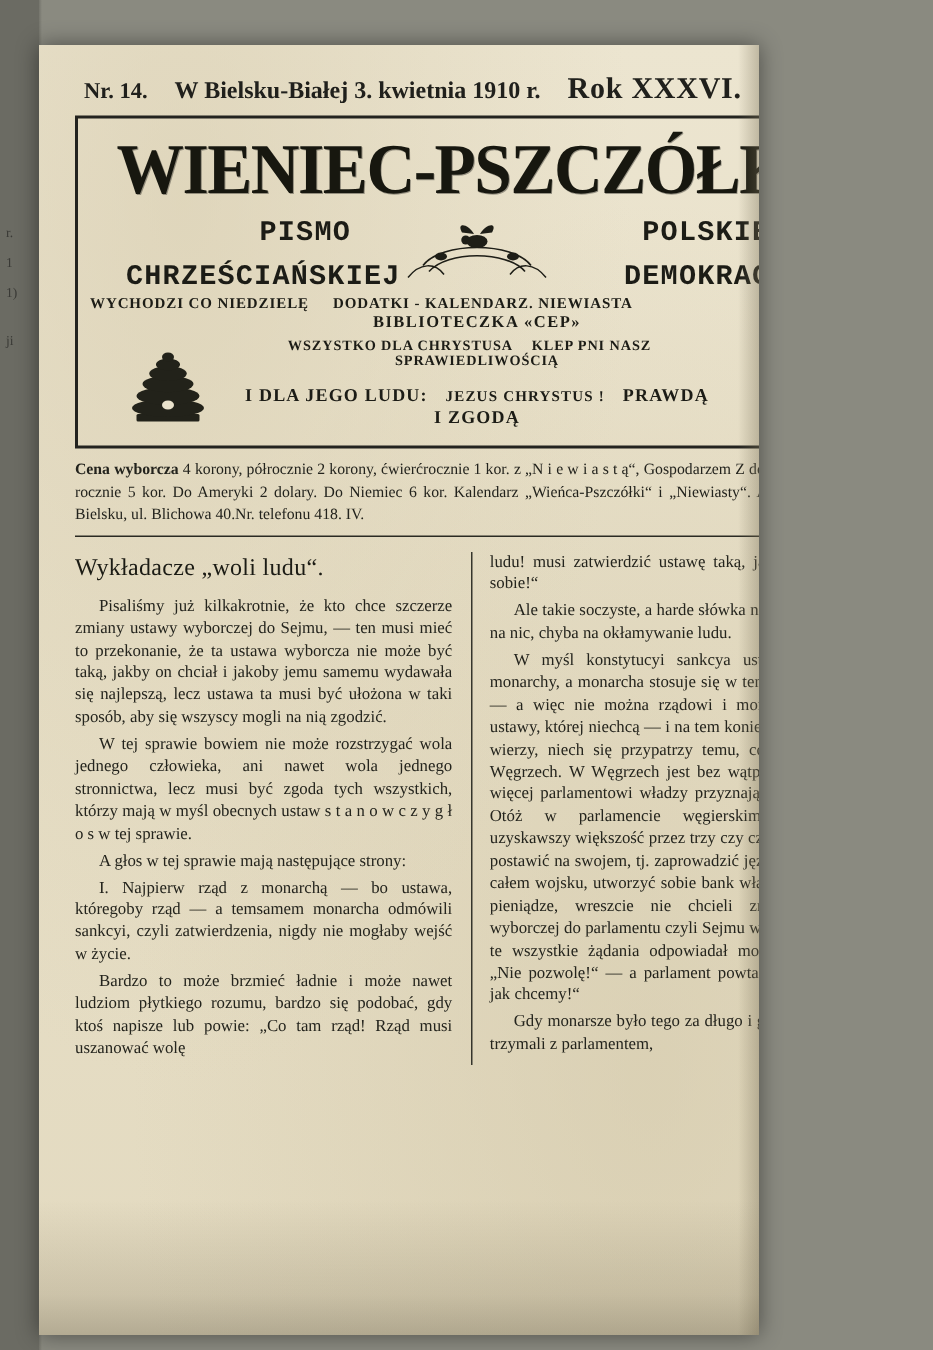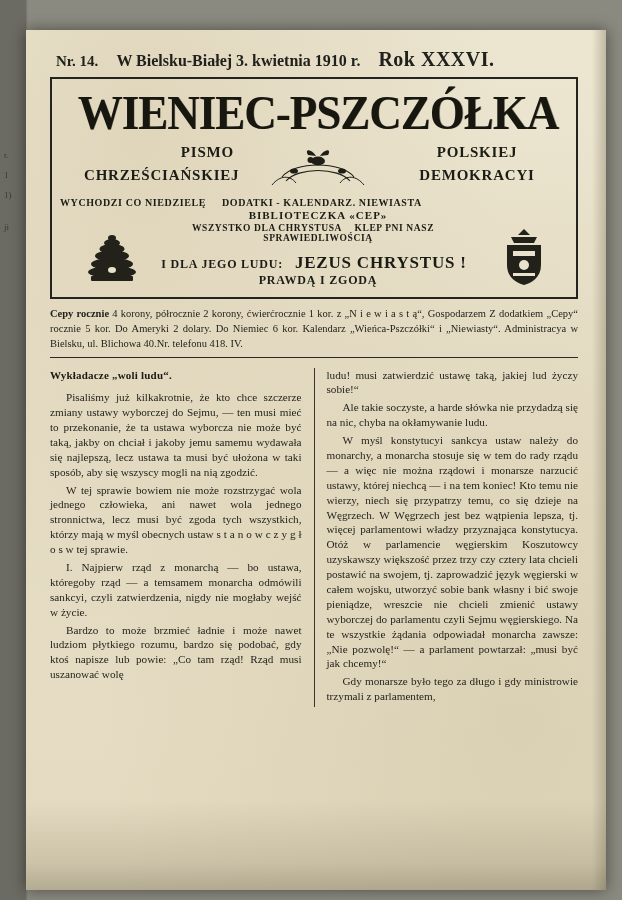--- a/index.html
+++ b/index.html
@@ -35,21 +35,21 @@
     position: absolute;
     left: 4px;
     font-family: "Liberation Serif", serif;
     font-size: 9px;
     color: #3a3a36;
   }
   .paper {
     position: absolute;
     left: 26px;
     top: 30px;
-    width: 580px;
+    width: 480px;
     height: 860px;
     background: #e9e2cc;
     background-image:
       radial-gradient(ellipse at 20% 12%, rgba(214,203,173,0.55) 0%, rgba(233,226,204,0) 55%),
       radial-gradient(ellipse at 85% 80%, rgba(208,197,166,0.5) 0%, rgba(233,226,204,0) 60%),
       linear-gradient(180deg, #ece5d0 0%, #e7dfc7 45%, #e3dac0 100%);
     box-shadow: 0 0 14px rgba(0,0,0,0.45);
     overflow: hidden;
   }
   .paper-inner {
@@ -96,23 +96,23 @@
   .masthead-sub {
     display: flex;
     justify-content: space-between;
     align-items: flex-start;
     margin-top: 4px;
     padding: 0 24px;
     position: relative;
     height: 58px;
   }
   .sub-col {
-    font-family: Liberation Serif, serif;
-    font-weight: bold;
-    font-size: 15px;
+    font-family: Liberation Mono, monospace;
+    font-weight: bold;
+    font-size: 19px;
     color: #1c1c16;
     letter-spacing: 0.8px;
     text-align: center;
     line-height: 1.55;
     width: 150px;
   }
   .sub-col.left { text-align: right; }
   .sub-col.right { text-align: center; }
   .crest-center {
     width: 116px;
@@ -153,21 +153,21 @@
   .banner-side { width: 96px; display:flex; align-items:flex-end; justify-content:center;}
   .banner-mid {
     flex: 1;
     text-align: center;
     font-family: "Liberation Serif", serif;
     font-weight: bold;
     color: #1c1c16;
   }
   .banner-mid .b1 { font-size: 9.5px; letter-spacing: 0.6px; }
   .banner-mid .b2 { font-size: 12px; letter-spacing: 0.8px; margin-top: 10px; }
-  .banner-mid .b2 .mid-strong { font-size: 17px; font-family: Liberation Serif, serif; }
+  .banner-mid .b2 .mid-strong { font-size: 10px; font-family: Liberation Serif, serif; }
 
   
   .price-block {
     margin-top: 7px;
     font-family: "Liberation Serif", serif;
     font-size: 10.5px;
     line-height: 1.45;
     color: #23231d;
     text-align: justify;
     padding-bottom: 5px;
@@ -187,22 +187,22 @@
     font-family: "Liberation Serif", serif;
     font-size: 11.2px;
     line-height: 1.33;
     color: #24241d;
     text-align: justify;
     hyphens: manual;
   }
   .col.left { padding-right: 12px; border-right: 1px solid #35352c; }
   .col.right { padding-left: 12px; }
   .art-title {
-    font-size: 11px;
-    font-weight: bold;
+    font-size: 16px;
+    font-weight: normal;
     margin: 0 0 8px 0;
     color: #1b1b14;
     letter-spacing: 0.2px;
   }
   .col p { margin: 0 0 3px 0; text-indent: 16px; }
   .col p.noind { text-indent: 0; }
 
   
   .bottom-shadow {
     position: absolute;
@@ -322,29 +322,30 @@
                 <path d="M24 26 h22 v5 h-22 z"></path>
                 <circle cx="35" cy="40" r="5"></circle>
                 <path d="M24 48 h22 v3 h-22 z"></path>
               </g>
             </svg>
           </div>
         </div>
       </div>
 
       <div class="price-block">
-        <b>Cepy rocznie</b>
+        <b>Cena wyborcza</b>
         <span>4 korony, półrocznie 2 korony, ćwierćrocznie 1 kor. z „N i e w i a s t ą“, Gospodarzem Z dodatkiem „Cepy“ rocznie 5 kor. Do Ameryki 2 dolary.  Do Niemiec 6 kor. Kalendarz „Wieńca-Pszczółki“ i „Niewiasty“. Administracya w Bielsku, ul. Blichowa 40.Nr. telefonu 418. IV.</span>
       </div>
 
       <div class="columns">
         <div class="col left">
           <h1 class="art-title">Wykładacze „woli ludu“.</h1>
           <p>Pisaliśmy już kilkakrotnie, że kto chce szczerze zmiany ustawy wyborczej do Sejmu, — ten musi mieć to przekonanie, że ta ustawa wyborcza nie może być taką, jakby on chciał i jakoby jemu samemu wydawała się najlepszą, lecz ustawa ta musi być ułożona w taki sposób, aby się wszyscy mogli na nią zgodzić.</p>
           <p>W tej sprawie bowiem nie może rozstrzygać wola jednego człowieka, ani nawet wola jednego stronnictwa, lecz musi być zgoda tych wszystkich, którzy mają w myśl obecnych ustaw s t a n o w c z y  g ł o s w tej sprawie.</p>
+          <p>A głos w tej sprawie mają następujące strony:</p>
           <p>I. Najpierw rząd z monarchą — bo ustawa, któregoby rząd — a temsamem monarcha odmówili sankcyi, czyli zatwierdzenia, nigdy nie mogłaby wejść w życie.</p>
           <p>Bardzo to może brzmieć ładnie i może nawet ludziom płytkiego rozumu, bardzo się podobać, gdy ktoś napisze lub powie: „Co tam rząd! Rząd musi uszanować wolę</p>
         </div>
         <div class="col right">
           <p class="noind">ludu! musi zatwierdzić ustawę taką, jakiej lud życzy sobie!“</p>
           <p>Ale takie soczyste, a harde słówka nie przydadzą się na nic, chyba na okłamywanie ludu.</p>
           <p>W myśl konstytucyi sankcya ustaw należy do monarchy, a monarcha stosuje się w tem do rady rządu — a więc nie można rządowi i monarsze narzucić ustawy, której niechcą — i na tem koniec! Kto temu nie wierzy, niech się przypatrzy temu, co się dzieje na Węgrzech. W Węgrzech jest bez wątpienia lepsza, tj. więcej parlamentowi władzy przyznająca konstytucya. Otóż w parlamencie węgierskim Koszutowcy uzyskawszy większość przez trzy czy cztery lata chcieli postawić na swojem, tj. zaprowadzić język węgierski w całem wojsku, utworzyć sobie bank własny i bić swoje pieniądze, wreszcie nie chcieli zmienić ustawy wyborczej do parlamentu czyli Sejmu węgierskiego. Na te wszystkie żądania odpowiadał monarcha zawsze: „Nie pozwolę!“ — a parlament powtarzał: „musi być jak chcemy!“</p>
           <p>Gdy monarsze było tego za długo i gdy ministrowie trzymali z parlamentem,</p>
         </div>
       </div>

